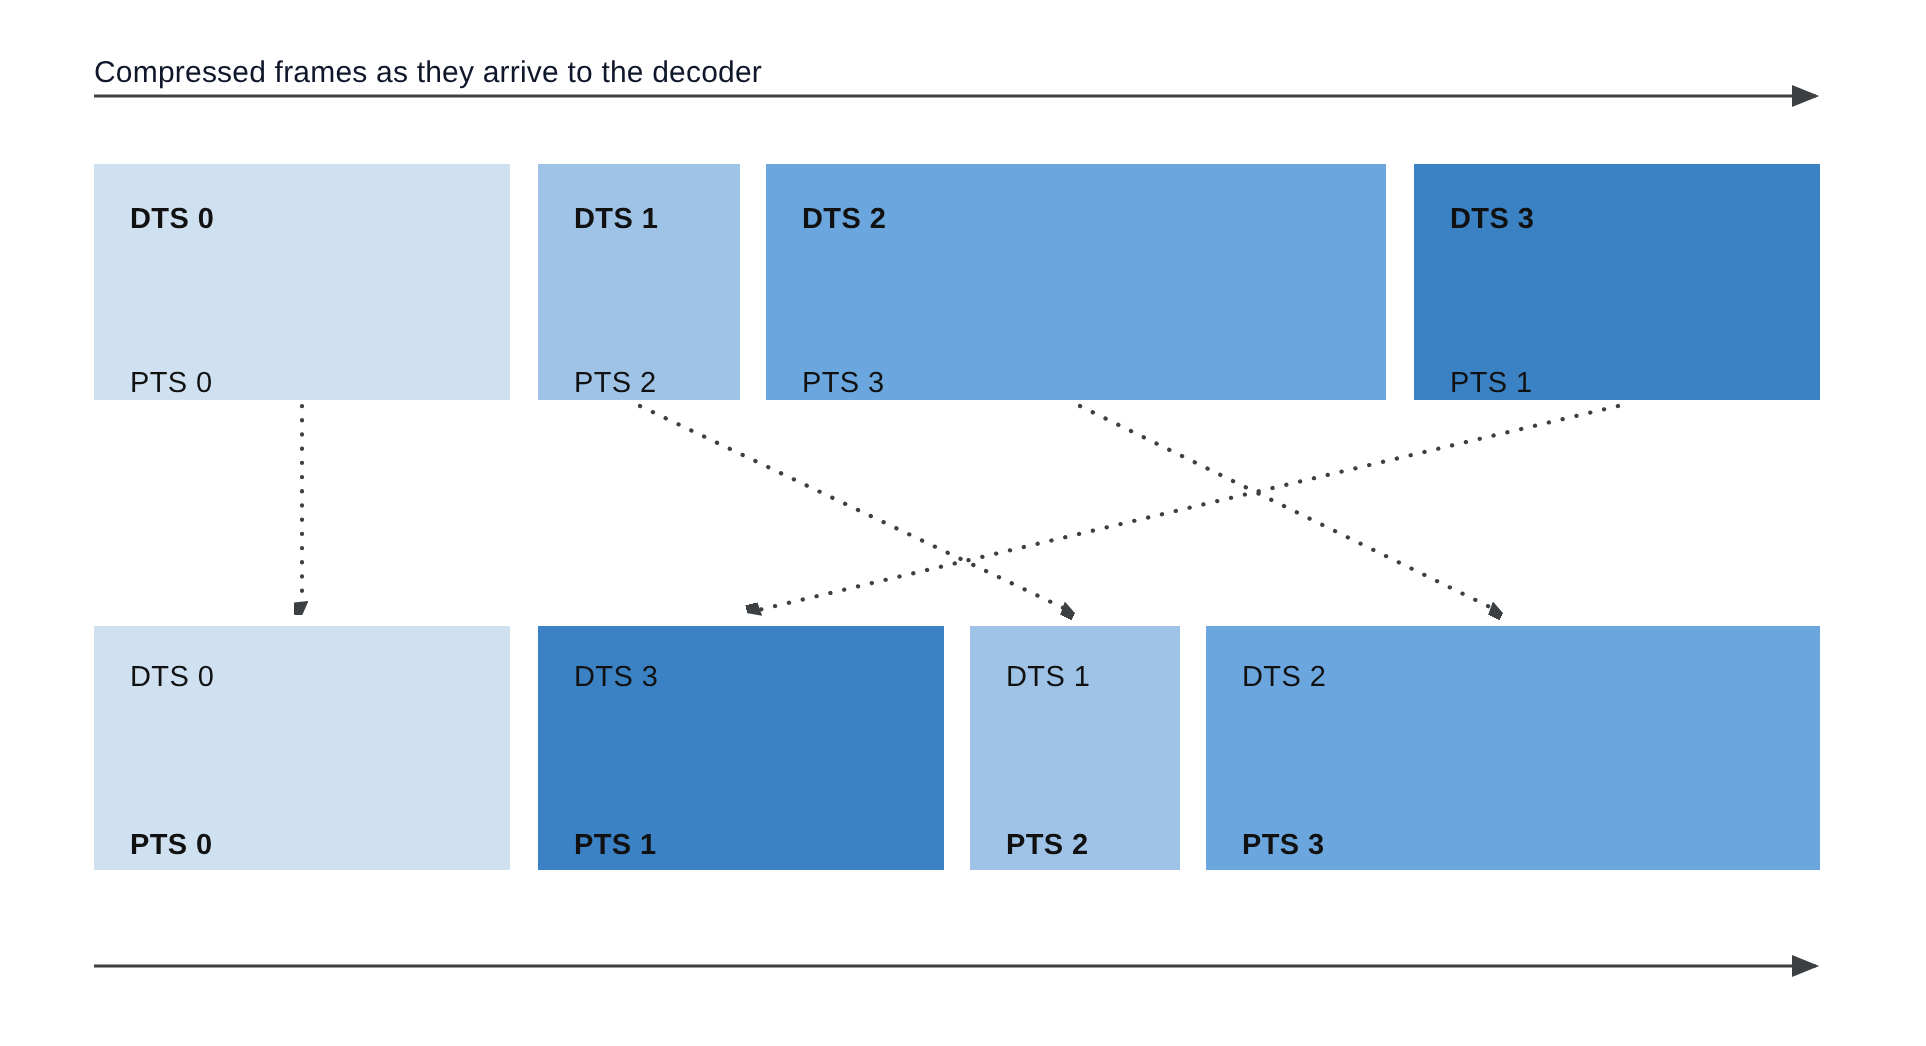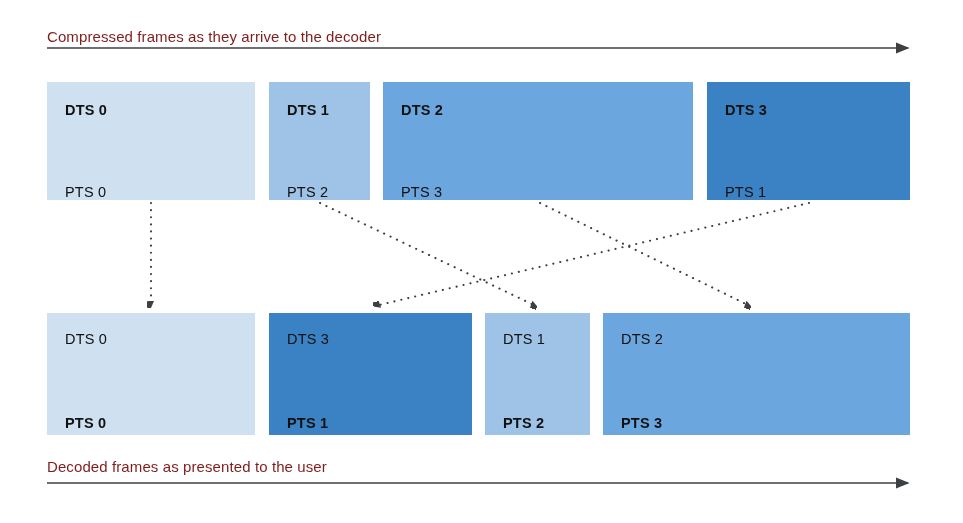--- a/index.html
+++ b/index.html
@@ -14,21 +14,21 @@
     overflow: hidden;
   }
   #stage {
     position: relative;
     width: 963px;
     height: 523px;
   }
   .axis-label {
     position: absolute;
     font-size: 15px;
-    color: #7f1d1d;
+    color: #0f172a;
     white-space: nowrap;
     letter-spacing: 0.1px;
   }
   #top-axis-label { left: 47px; top: 28px; }
   #bottom-axis-label { left: 47px; top: 458px; }
 
   .frame-box {
     position: absolute;
     box-sizing: border-box;
   }
@@ -59,21 +59,20 @@
     pointer-events: none;
   }
 </style>
 </head>
 <body>
 
 <div id="stage">
 
   <div class="axis-label" id="top-axis-label">Compressed frames as they arrive to the decoder</div>
 
-  <div class="axis-label" id="bottom-axis-label">Decoded frames as presented to the user</div>
 
   <div id="top-row" class="row row-top">
       <div class="frame-box" style="left: 47px; top: 82px; width: 208px; height: 118px; background: rgb(207, 224, 240);">
         <div class="frame-dts">DTS 0</div>
         <div class="frame-pts">PTS 0</div>
       </div>
       <div class="frame-box" style="left: 269px; top: 82px; width: 101px; height: 118px; background: rgb(158, 195, 230);">
         <div class="frame-dts">DTS 1</div>
         <div class="frame-pts">PTS 2</div>
       </div>

